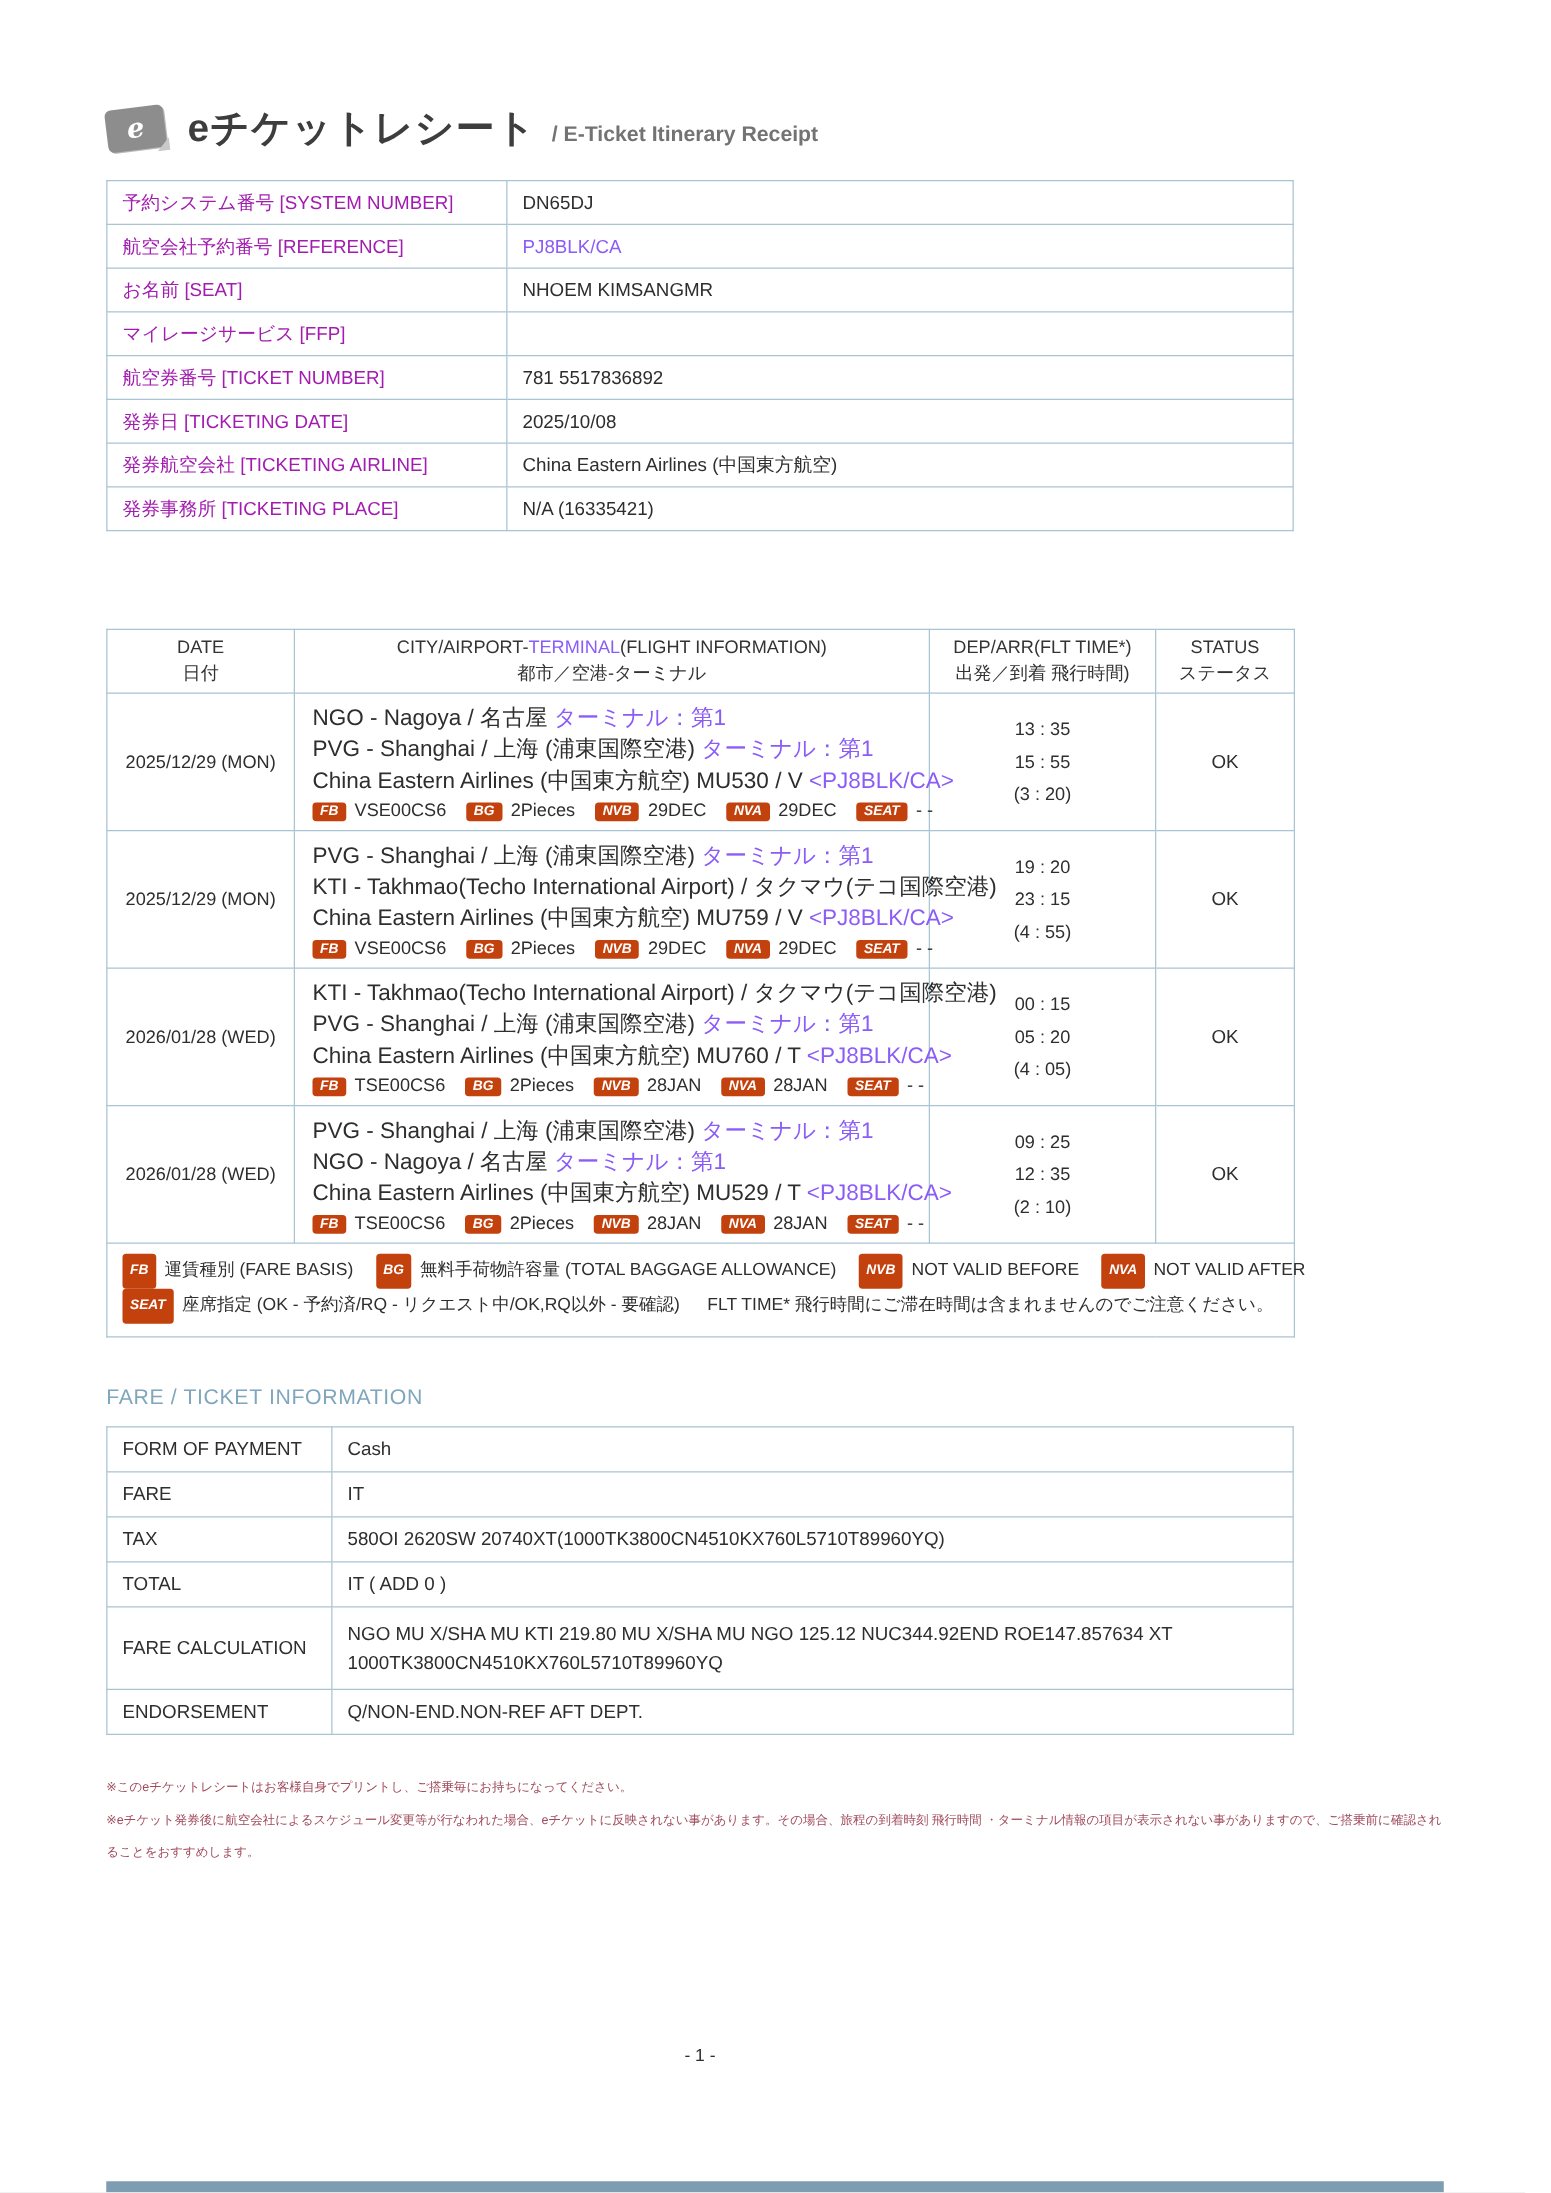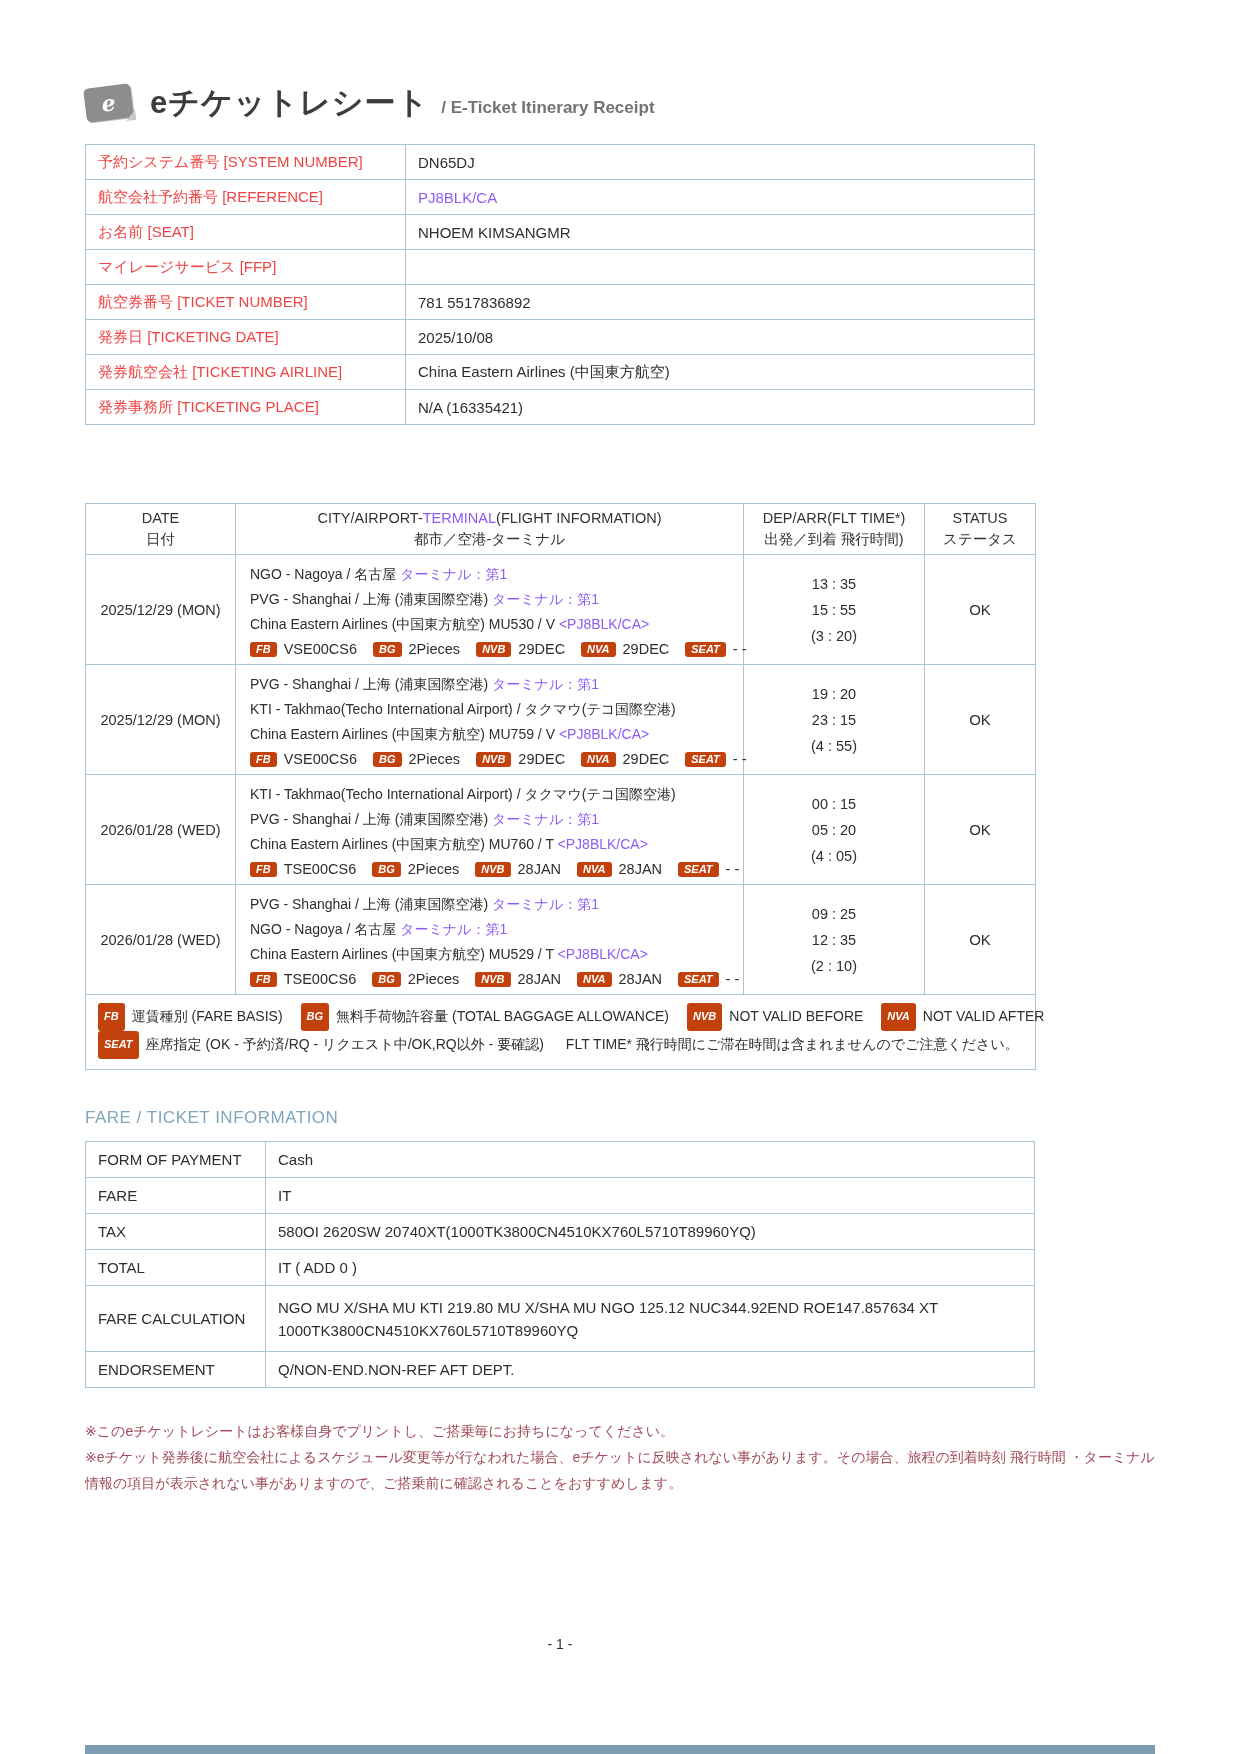--- a/index.html
+++ b/index.html
@@ -42,32 +42,32 @@
   .title-en { font-size:17px; color:#737373; font-weight:bold; margin-left:12px; padding-top:10px; }
 
   
   table { border-collapse:collapse; width:950px; table-layout:fixed; }
   td { border:1px solid #a9c4d2; font-size:15px; vertical-align:middle; }
   .blue-text { color:#8b5cf6; }
 
   
   .info-table { margin-top:20px; }
   .info-table td { height:35px; padding:4px 12px; }
-  .info-table .lbl { width:320px; color:#ef4444; }
+  .info-table .lbl { width:320px; color:#a21caf; }
 
   
   .flight-table { margin-top:78px; }
   .flight-table .hdr td { height:50px; text-align:center; font-size:14.5px; color:#333; line-height:1.45; padding:4px 2px; }
   .col-date { width:150px; }
   .col-city { width:508px; }
   .col-time { width:181px; }
   .col-status { width:111px; }
   .c-date { text-align:center; font-size:14.5px; }
   .c-city { padding:7px 14px; }
-  .fl-line { font-size:14px; line-height:25px; white-space:nowrap; }
+  .fl-line { font-size:18px; line-height:25px; white-space:nowrap; }
   .fl-badges { margin-top:3px; white-space:nowrap; }
   .c-time { text-align:center; font-size:14.5px; line-height:26px; }
   .c-status { text-align:center; font-size:15px; }
   .flight-row td { height:110px; }
 
   .badge {
     display:inline-block;
     background:#c2410c; color:#ffffff;
     font-size:11px; font-weight:bold; font-style:italic;
     padding:1px 6px 2px 6px; border-radius:3px;
@@ -83,21 +83,21 @@
   
   .fare-heading { margin-top:38px; color:#7fa6bc; font-size:17px; letter-spacing:0.5px; font-weight:normal; }
   .fare-table { margin-top:13px; }
   .fare-table td { padding:6px 12px; height:36px; }
   .fare-table .lbl { width:180px; }
   .fare-table .wrap-row td { height:66px; }
   .fare-table .val { line-height:23px; }
 
   
   .notes { margin-top:30px; width:1070px; }
-  .notes p { color:#a04a5a; font-size:14px; line-height:26px; }
+  .notes p { color:#a04a5a; font-size:10px; line-height:26px; }
   .page-number {
     position:absolute; top:1636px; left:85px; width:950px;
     text-align:center; font-size:14px; color:#2e2e2e;
   }
   .bottom-bar {
     position:absolute; bottom:0; left:85px;
     width:1070px; height:9px; background:#7d9db3;
   }
 </style>
 </head>

